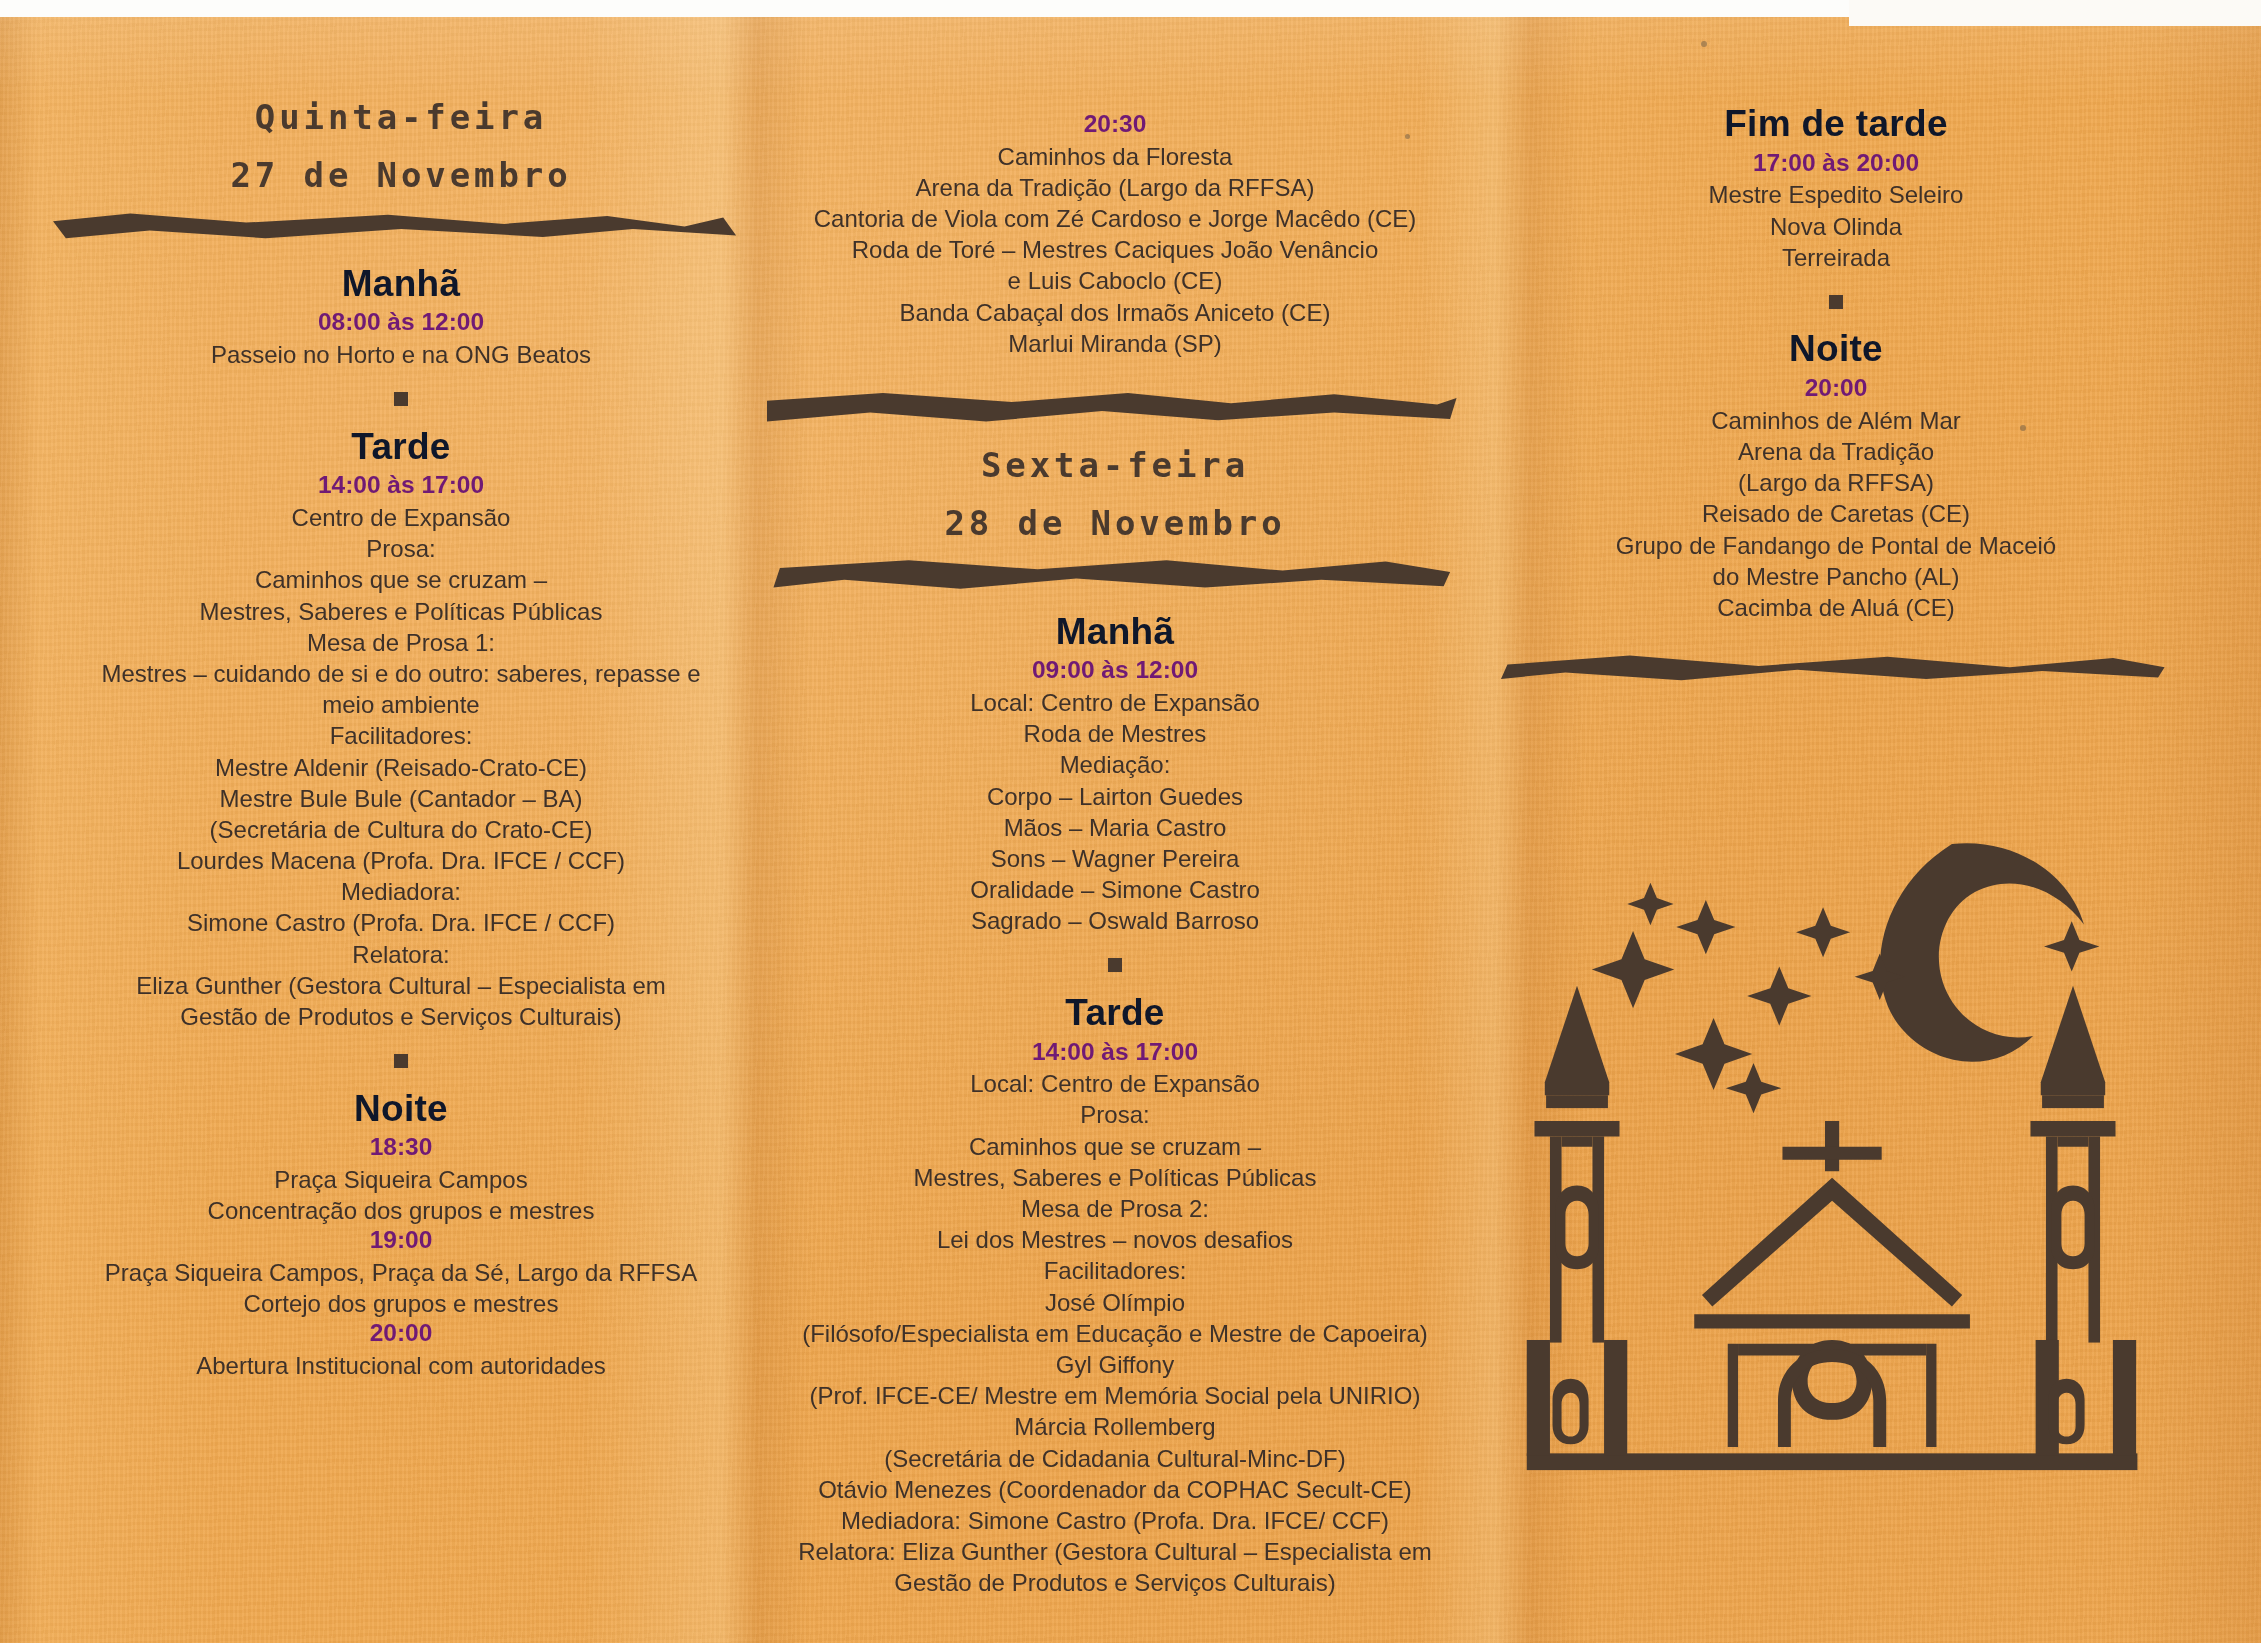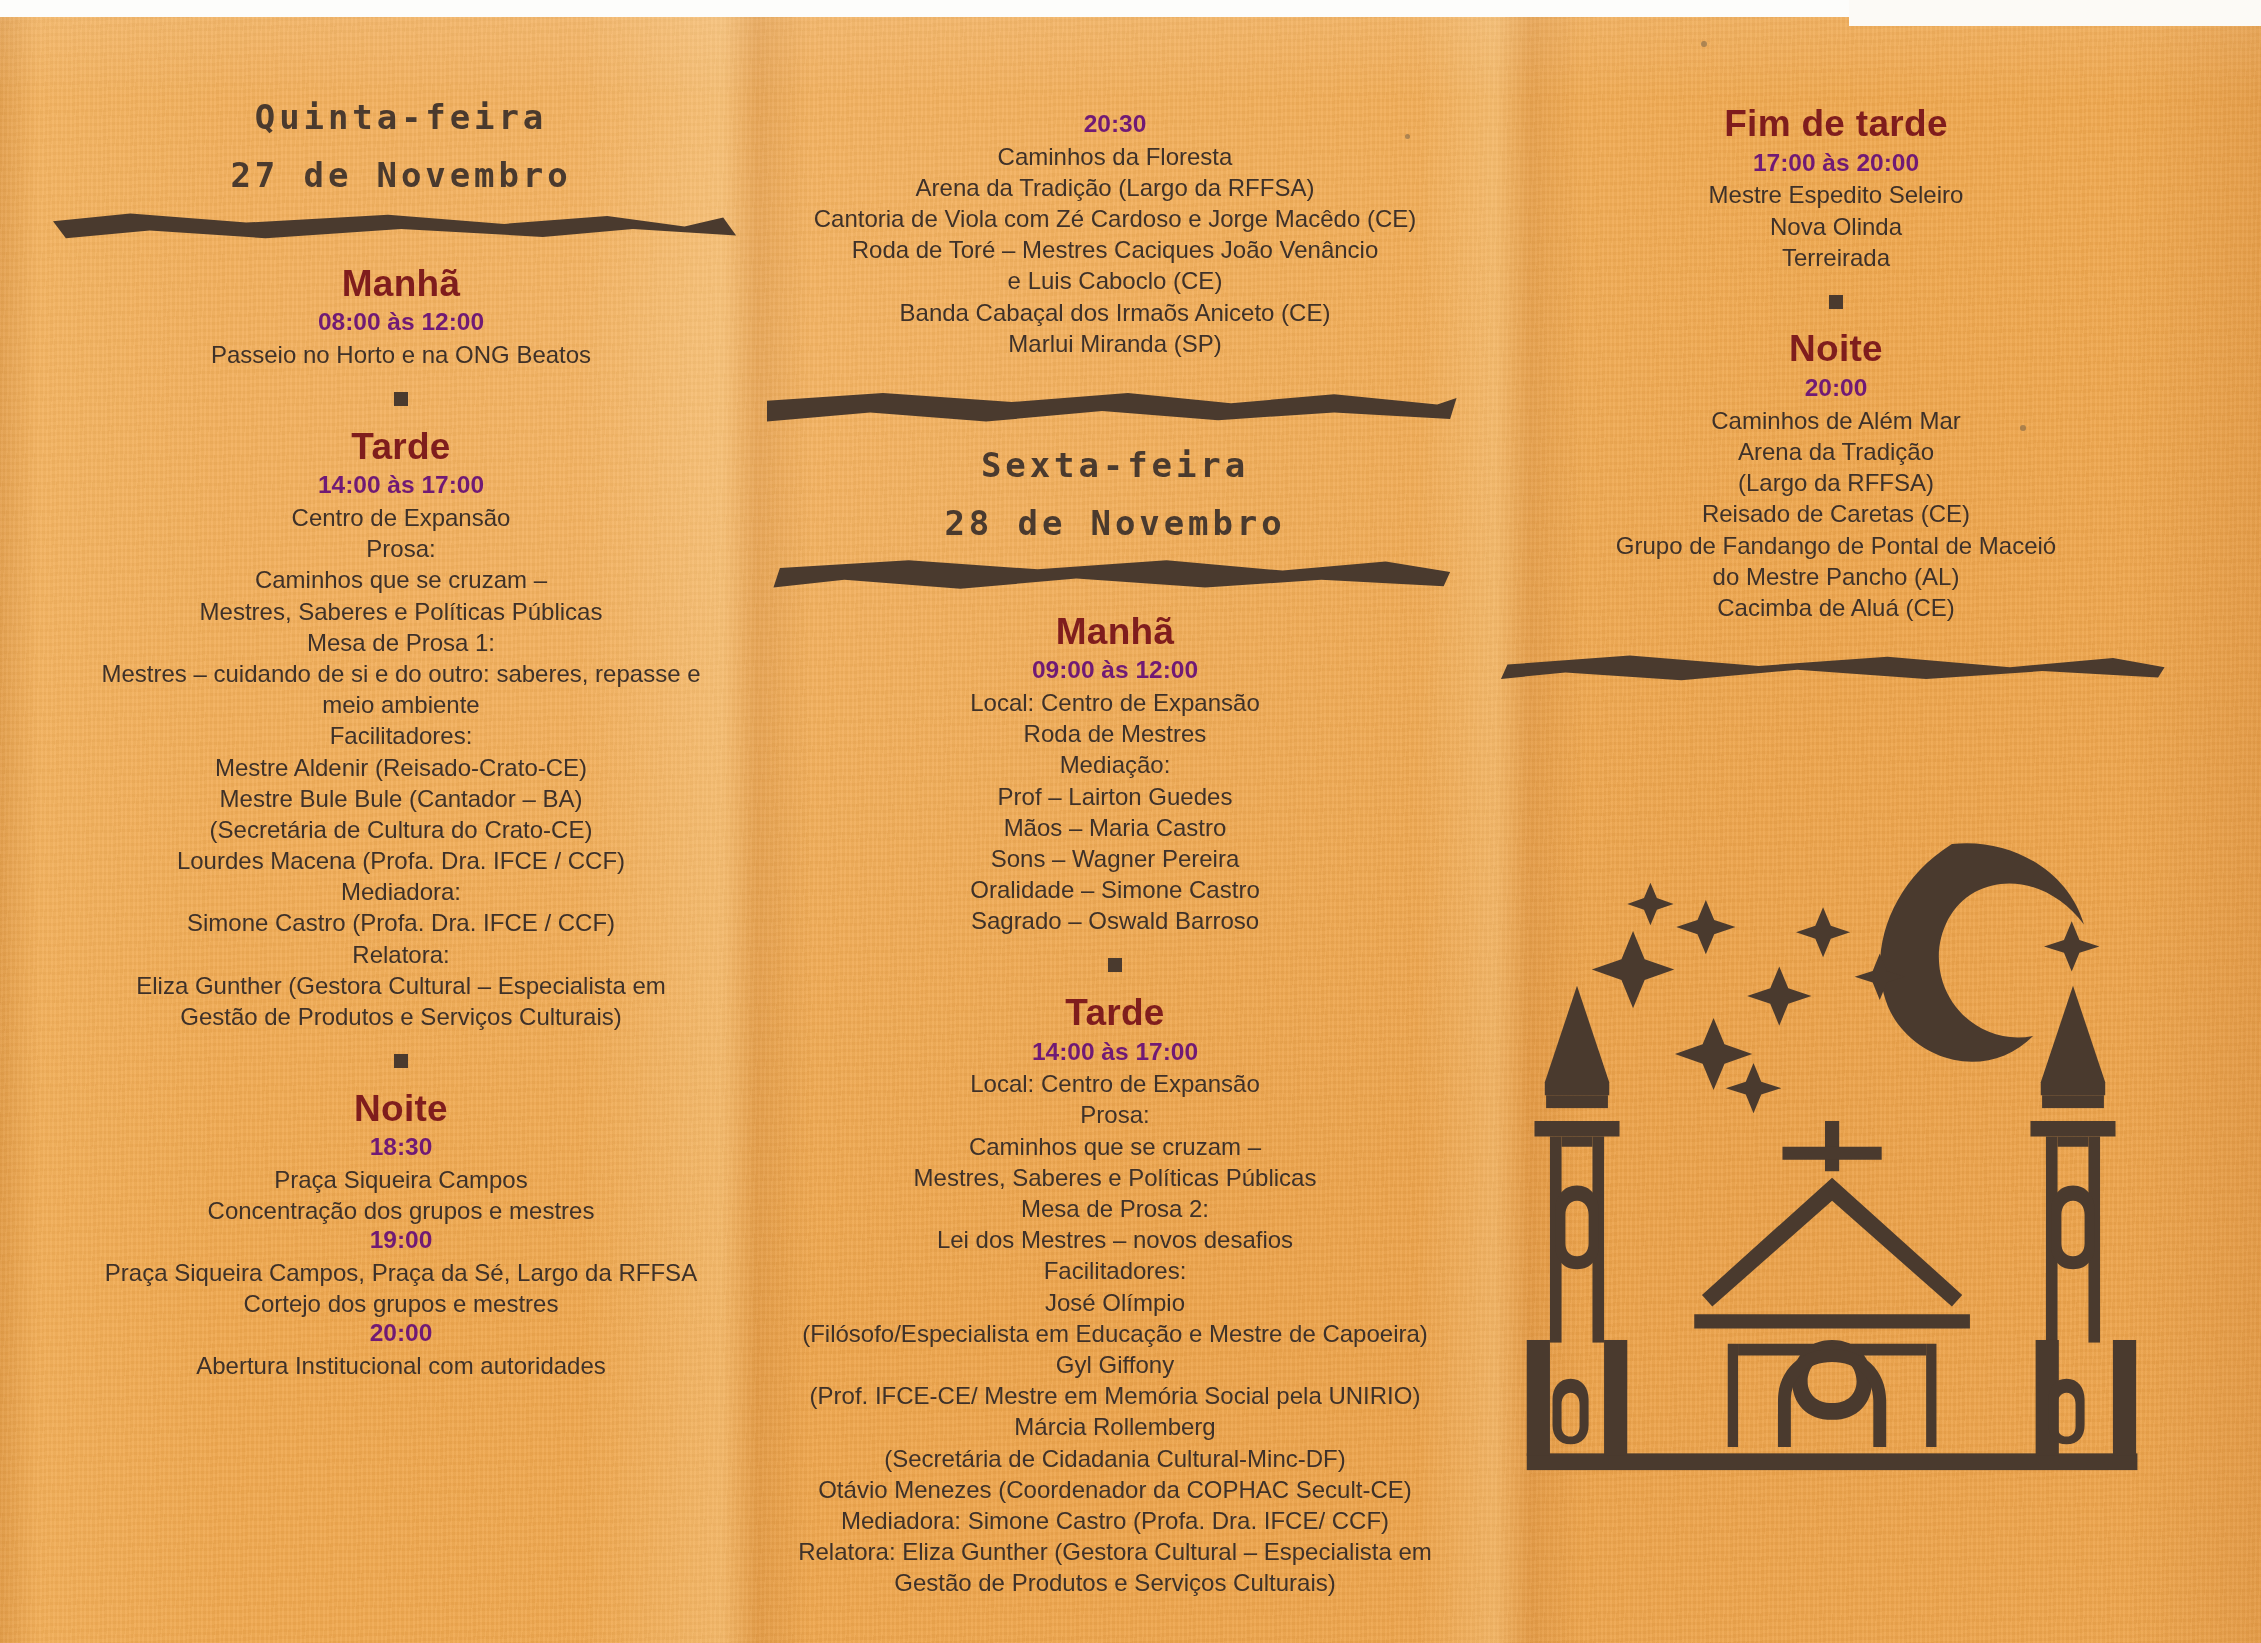--- a/index.html
+++ b/index.html
@@ -56,21 +56,21 @@
     font-weight:bold;
     font-size:34px;
     letter-spacing:3.9px;
     color:#4a3a2e;
   }
   .stencil .l2{display:block;margin-top:18px;}
 
   .bigsec{
     font-size:37px;
     font-weight:bold;
-    color:#7f1d1d;
+    color:#0f172a;
     margin:0 0 3.9px 0;
     letter-spacing:0.3px;
   }
   .time{
     font-size:24.5px;
     font-weight:bold;
     color:#701a75;
     margin-bottom:2.6px;
   }
   .line{
@@ -190,21 +190,21 @@
       <path d="M20,20 L220,8 L420,22 L620,8 L800,24 L960,10 L1060,26 L1050,48 L860,38 L680,50 L480,36 L300,52 L120,38 L10,50 Z" fill="#4a3a2e"></path>
     </svg>
   </div>
 
   <div class="blk">
     <div class="bigsec">Manhã</div>
     <div class="time">09:00 às 12:00</div>
     <div class="line b">Local: Centro de Expansão</div>
     <div class="line">Roda de Mestres</div>
     <div class="line">Mediação:</div>
-    <div class="line">Prof – Lairton Guedes</div>
+    <div class="line">Corpo – Lairton Guedes</div>
     <div class="line">Mãos – Maria Castro</div>
     <div class="line">Sons – Wagner Pereira</div>
     <div class="line">Oralidade – Simone Castro</div>
     <div class="line">Sagrado – Oswald Barroso</div>
   </div>
 
   <div class="dot"></div>
 
   <div class="blk">
     <div class="bigsec">Tarde</div>

